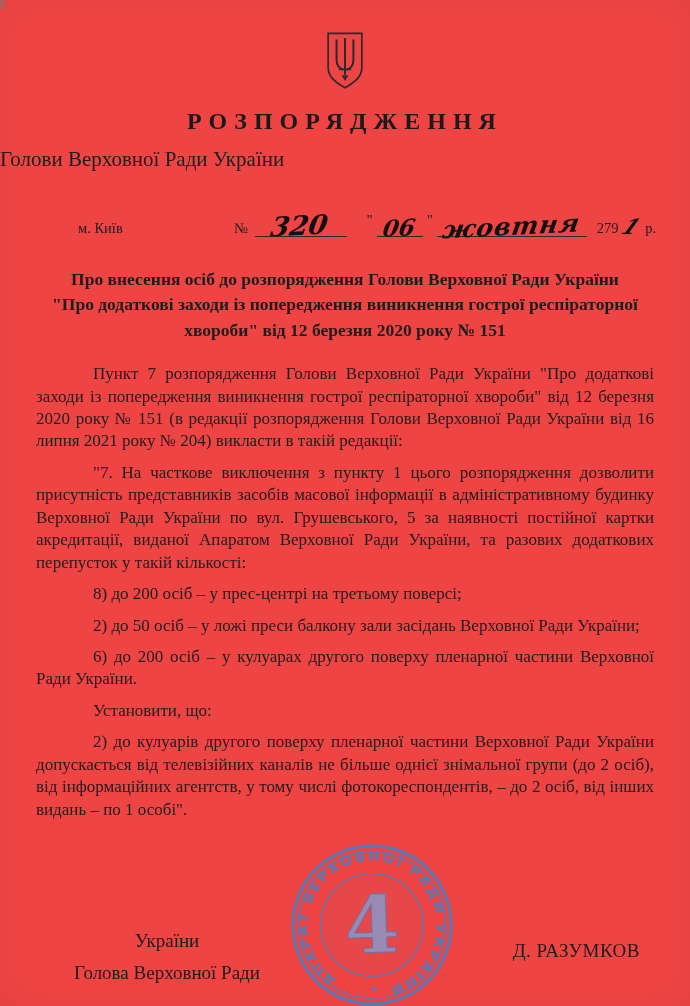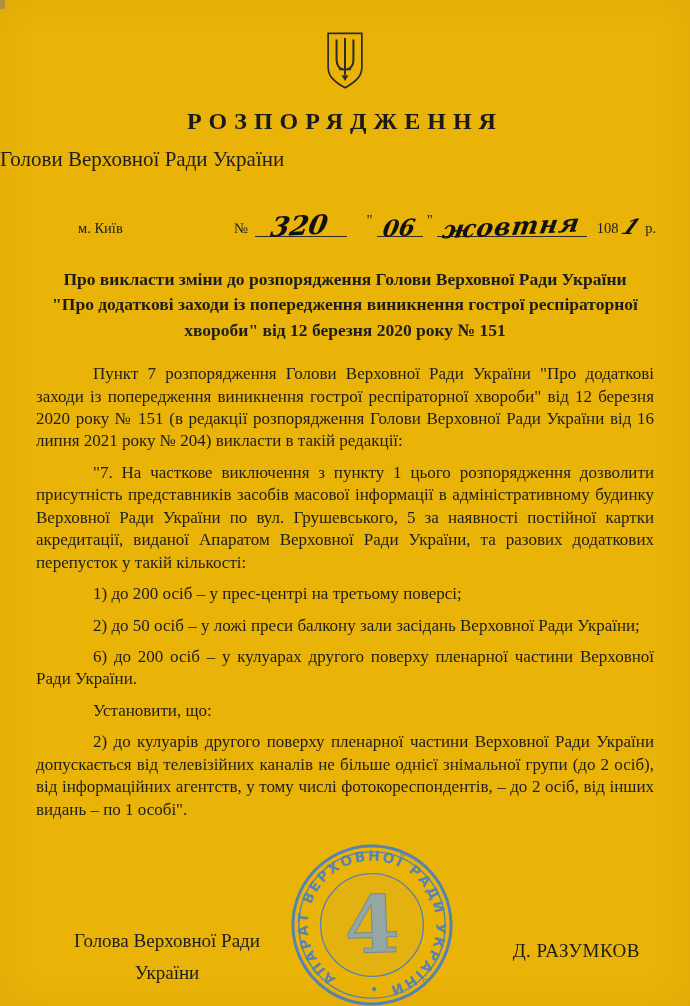--- a/index.html
+++ b/index.html
@@ -1,19 +1,19 @@
 <!DOCTYPE html>
 <html><head>
 <meta charset="utf-8">
 <style>
   html,body{margin:0;padding:0;background:#e9e9e9;}
   .page{
     position:relative;
     width:690px;height:1006px;
-    background:#eab308;
+    background:#ef4444;
     box-shadow:inset 0 0 40px rgba(0,0,0,0.05);
     font-family:"Liberation Serif","DejaVu Serif",serif;
     color:#1d1d1d;
     overflow:hidden;
   }
   .emblem{width:46px;height:66px;margin:28px auto 0;display:block;}
   .doc-type{
     text-align:center;font-weight:bold;font-size:24px;
     letter-spacing:7px;margin:14px 0 0;color:#1a1a1a;
   }
@@ -88,45 +88,45 @@
           <span class="hand h-num">320</span>
         </span>
       <span class="q">"</span>
       <span class="blank b-day">
           <span class="hand h-day">06</span>
         </span>
       <span class="q">"</span>
       <span class="blank b-month">
           <span class="hand h-month">жовтня</span>
         </span>
-      <span class="yr">108</span>
+      <span class="yr">279</span>
       <span class="hand h-year yr">1</span>
       <span class="yr">р.</span>
     </span>
   </div>
 
   <div class="doc-title">
-    <div>Про викласти зміни до розпорядження Голови Верховної Ради України</div>
+    <div>Про внесення осіб до розпорядження Голови Верховної Ради України</div>
     <div>"Про додаткові заходи із попередження виникнення гострої респіраторної</div>
     <div>хвороби" від 12 березня 2020 року № 151</div>
   </div>
 
   <div class="body-text">
     <p>Пункт 7 розпорядження Голови Верховної Ради України "Про додаткові заходи із попередження виникнення гострої респіраторної хвороби" від 12 березня 2020 року № 151 (в редакції розпорядження Голови Верховної Ради України від 16 липня 2021 року № 204) викласти в такій редакції:</p>
     <p>"7. На часткове виключення з пункту 1 цього розпорядження дозволити присутність представників засобів масової інформації в адміністративному будинку Верховної Ради України по вул. Грушевського, 5 за наявності постійної картки акредитації, виданої Апаратом Верховної Ради України, та разових додаткових перепусток у такій кількості:</p>
-    <p>1) до 200 осіб – у прес-центрі на третьому поверсі;</p>
+    <p>8) до 200 осіб – у прес-центрі на третьому поверсі;</p>
     <p>2) до 50 осіб – у ложі преси балкону зали засідань Верховної Ради України;</p>
     <p>6) до 200 осіб – у кулуарах другого поверху пленарної частини Верховної Ради України.</p>
     <p>Установити, що:</p>
     <p>2) до кулуарів другого поверху пленарної частини Верховної Ради України допускається від телевізійних каналів не більше однієї знімальної групи (до 2 осіб), від інформаційних агентств, у тому числі фотокореспондентів, – до 2 осіб, від інших видань – по 1 особі".</p>
   </div>
 
   <div class="sig-left">
+    <div>України</div>
     <div>Голова Верховної Ради</div>
-    <div>України</div>
   </div>
 
   <div class="sig-name">Д. РАЗУМКОВ</div>
 
   <svg class="stamp" viewBox="0 0 170 170">
     <circle cx="85" cy="85" r="80" fill="none" stroke-width="3" stroke="#4a7fc1"></circle>
     <circle cx="85" cy="85" r="74" fill="none" stroke-width="1.4" stroke="#4a7fc1"></circle>
     <circle cx="85" cy="85" r="52" fill="none" stroke-width="1.4" stroke="#4a7fc1"></circle>
     <circle cx="85" cy="85" r="50" fill="rgba(90,140,200,0.05)"></circle>
     <defs>

